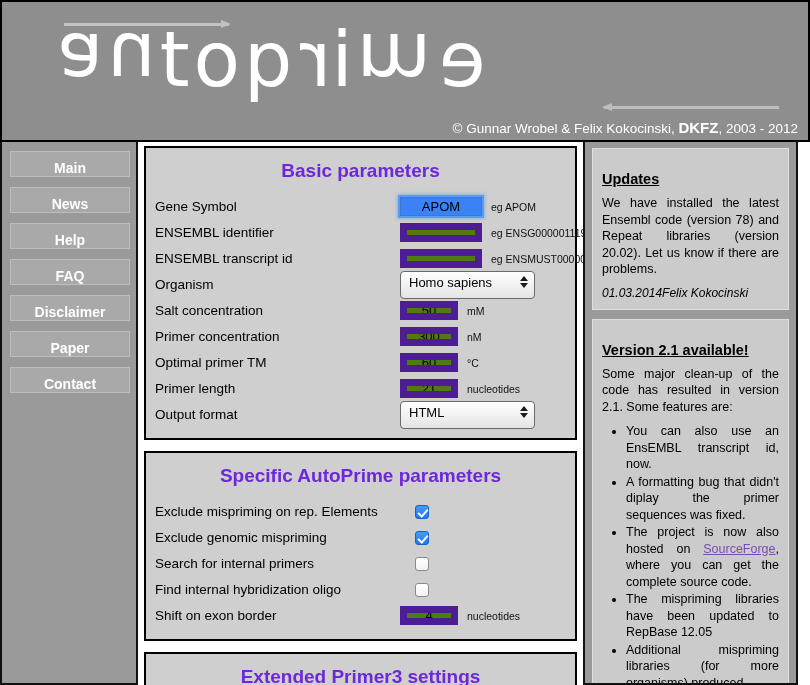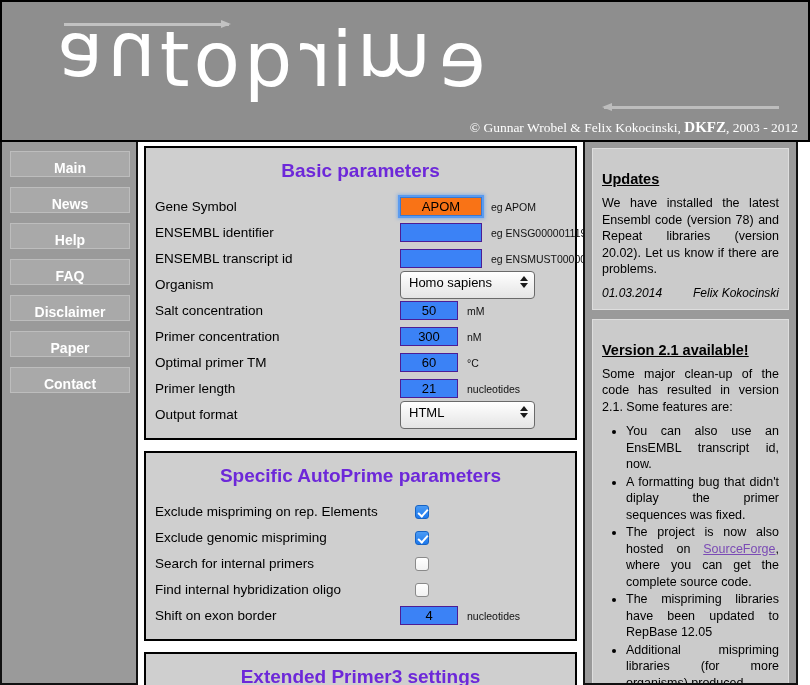--- a/index.html
+++ b/index.html
@@ -73,21 +73,21 @@
     border-right: 10px solid #bdbdbd;
     border-top: 4.5px solid transparent;
     border-bottom: 4.5px solid transparent;
   }
   .copyright {
     position: absolute;
     right: 10px;
     bottom: 4px;
     color: #ffffff;
     font-size: 13.5px;
-    font-family: Liberation Serif, serif;
+    font-family: Liberation Sans, sans-serif;
     white-space: nowrap;
     margin-left: 11px;
   }
   .copyright .dkfz { font-weight: bold; font-size: 15px; }
 
   
   .page {
     display: flex;
     align-items: flex-start;
     width: 810px;
@@ -154,32 +154,32 @@
     font-size: 13.5px;
     color: #000;
   }
   .fctl {
     display: flex;
     align-items: center;
   }
   .tinput {
     width: 58px;
     height: 19px;
-    background: #3b82f6;
-    border: 1px solid #4c1d95;
+    background: #4d7c0f;
+    border: 7px solid #4c1d95;
     font-family: "Liberation Sans", sans-serif;
     font-size: 13px;
     text-align: center;
     color: #000;
     padding: 0;
     outline: none;
   }
   .tinput.wide { width: 82px; }
   .tinput.focused {
-    background: #f97316;
+    background: #3b82f6;
     border: 1px solid #3a79d0;
     box-shadow: 0 0 0 2px #5b9bf0, 0 0 3px 3px rgba(90,155,240,0.55);
   }
   .hint {
     margin-left: 9px;
     font-size: 10.5px;
     color: #111;
     white-space: nowrap;
   }
   .unit {
@@ -274,21 +274,20 @@
   }
   .rbox p {
     margin: 0 0 8px 0;
     font-size: 12.5px;
     line-height: 1.32;
     color: #000;
     text-align: justify;
   }
   .rmeta {
     display: flex;
-    justify-content: space-between;
     font-size: 12px;
     font-style: italic;
     color: #000;
     margin-top: 4px;
   }
   .rbox ul {
     margin: 6px 0 0 0;
     padding-left: 24px;
   }
   .rbox li {

